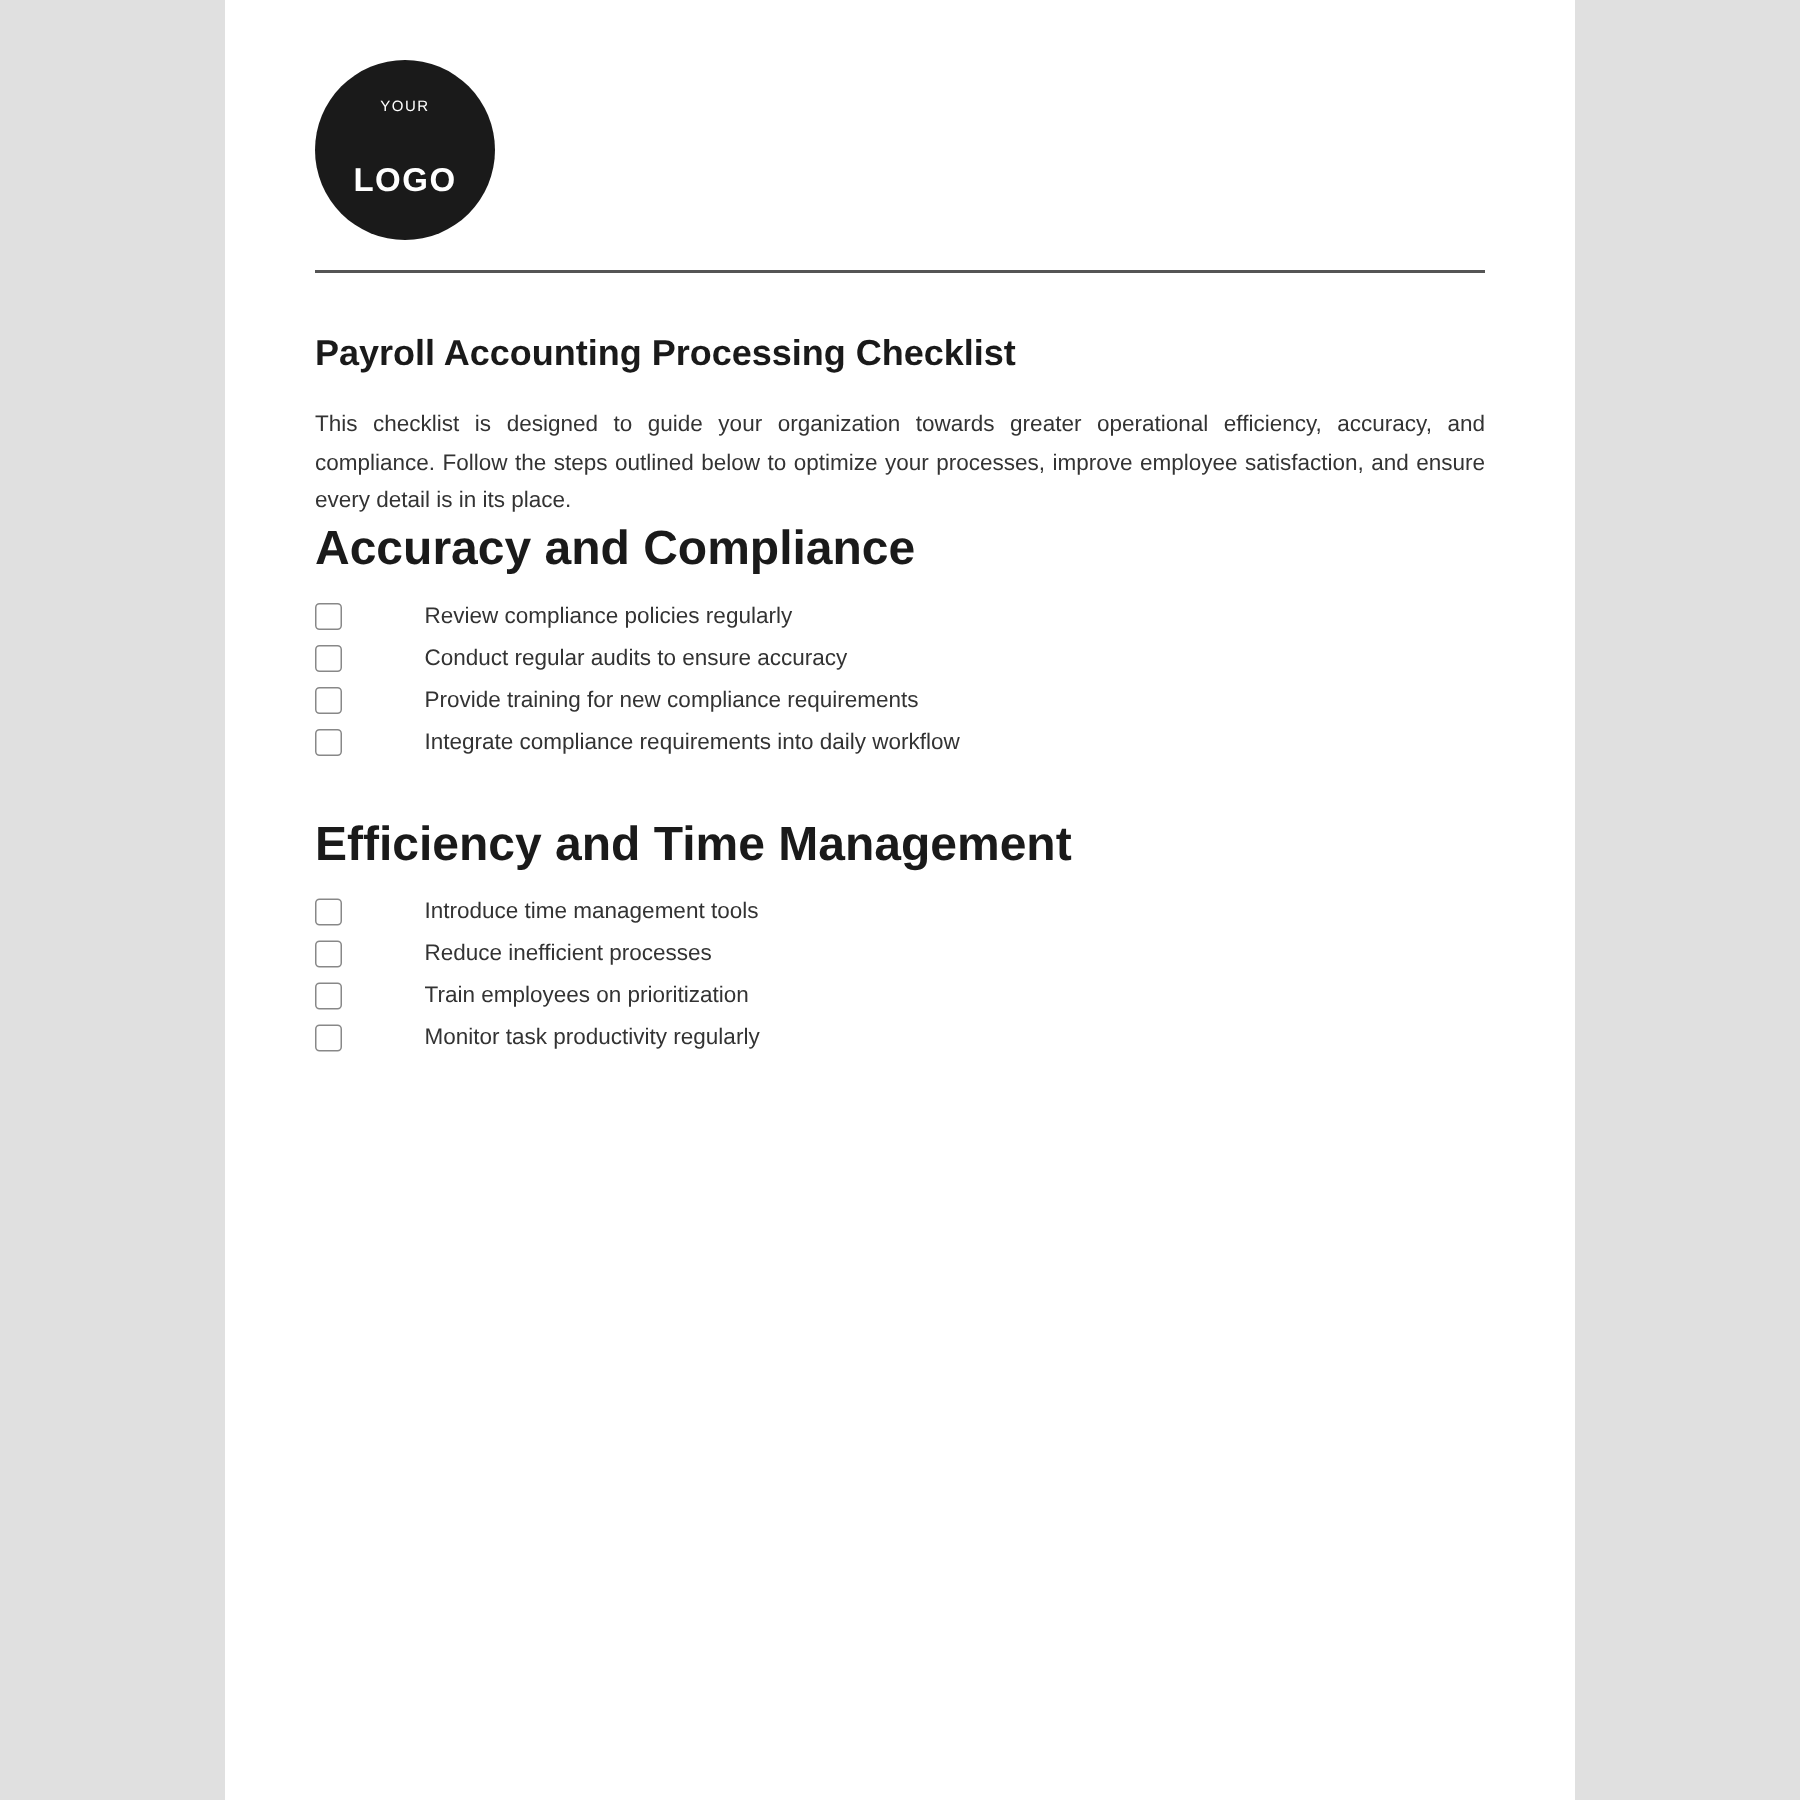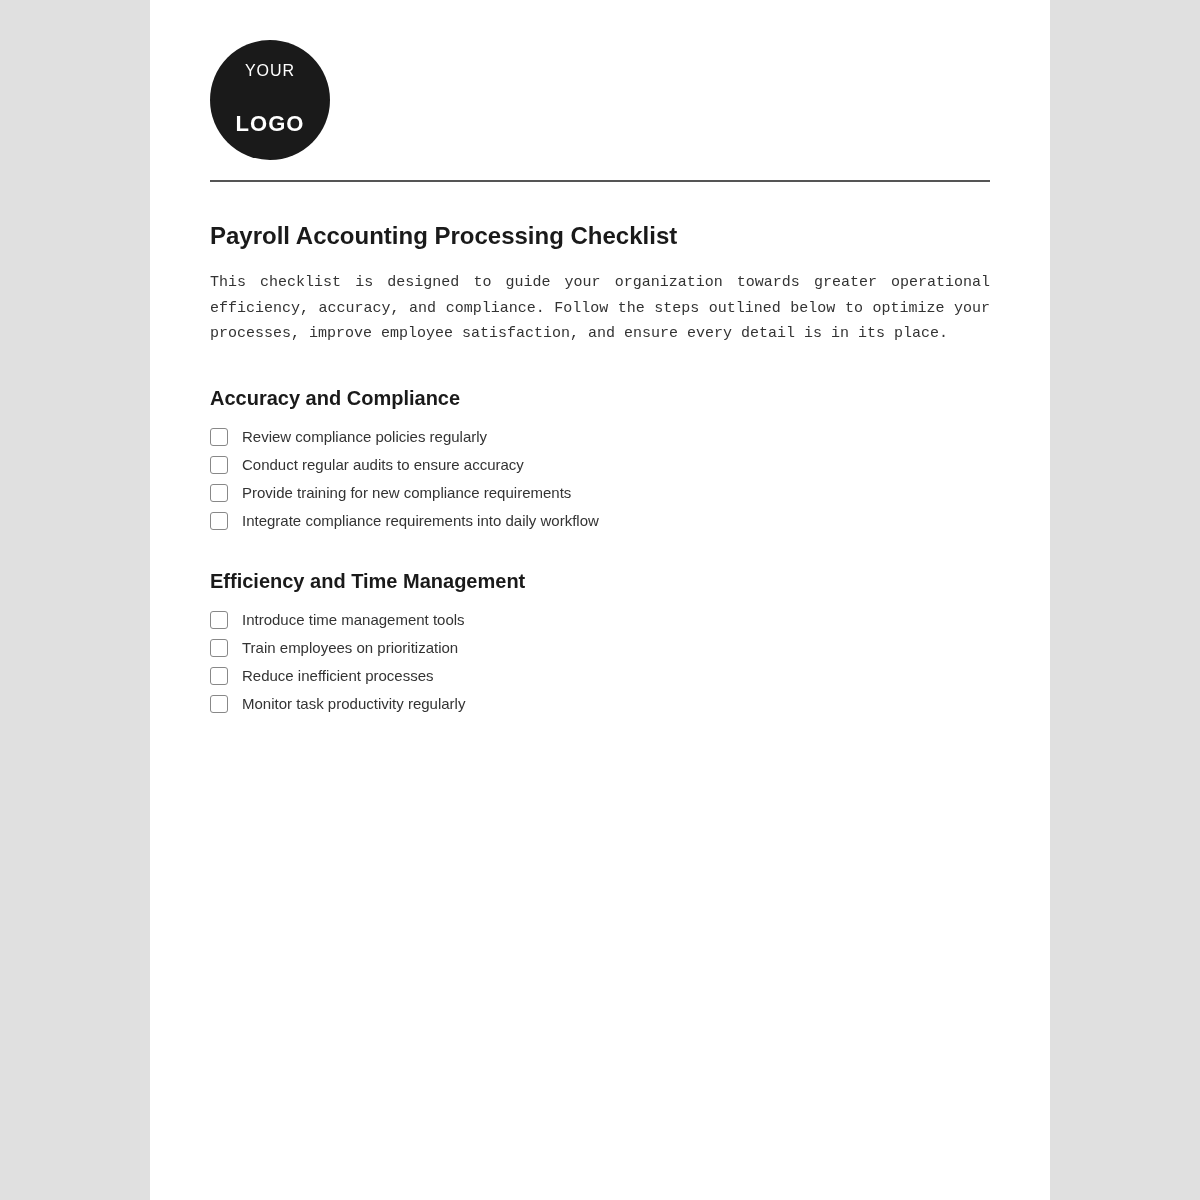--- a/index.html
+++ b/index.html
@@ -43,21 +43,21 @@
       justify-content: center;
       color: white;
       font-size: 18px;
       font-weight: bold;
       font-family: Arial, sans-serif;
       letter-spacing: 1px;
       line-height: 1.3;
     }
 
     .logo-your {
-      font-size: 16px;
+      font-size: 10px;
       font-weight: normal;
     }
 
     .logo-logo {
       font-size: 22px;
       font-weight: bold;
       margin-top: 28px;
     }
 
     .company-info {
@@ -83,48 +83,48 @@
     .main-title {
       font-size: 24px;
       font-weight: bold;
       font-family: Arial, sans-serif;
       color: #1a1a1a;
       margin-bottom: 20px;
       text-align: left;
     }
 
     .description {
-      font-family: Liberation Mono, monospace;
+      font-family: Liberation Sans, sans-serif;
       font-size: 15px;
       color: #333;
       line-height: 1.7;
       text-align: justify;
-      margin-bottom: 40px;
     }
 
     .section-title {
-      font-size: 20px;
+      font-size: 32px;
       font-weight: bold;
       font-family: Arial, sans-serif;
       color: #1a1a1a;
       margin-bottom: 18px;
     }
 
     .checklist {
       list-style: none;
       margin-bottom: 40px;
     }
 
     .checklist-item {
       display: flex;
       align-items: center;
       margin-bottom: 10px;
       font-family: Arial, sans-serif;
       font-size: 15px;
       color: #333;
+      gap: 41px;
     }
 
     .checkbox {
       width: 18px;
       height: 18px;
       border: 1.5px solid #888;
       border-radius: 3px;
       margin-right: 14px;
       flex-shrink: 0;
       background: #fff;
@@ -173,25 +173,25 @@
       </div>
       <div>
         <h2 class="section-title">Efficiency and Time Management</h2>
         <ul class="checklist">
           <li class="checklist-item">
             <span class="checkbox"></span>
             <span>Introduce time management tools</span>
           </li>
           <li class="checklist-item">
             <span class="checkbox"></span>
-            <span>Train employees on prioritization</span>
+            <span>Reduce inefficient processes</span>
           </li>
           <li class="checklist-item">
             <span class="checkbox"></span>
-            <span>Reduce inefficient processes</span>
+            <span>Train employees on prioritization</span>
           </li>
           <li class="checklist-item">
             <span class="checkbox"></span>
             <span>Monitor task productivity regularly</span>
           </li>
         </ul>
       </div>
     </div>
 
 </div>

